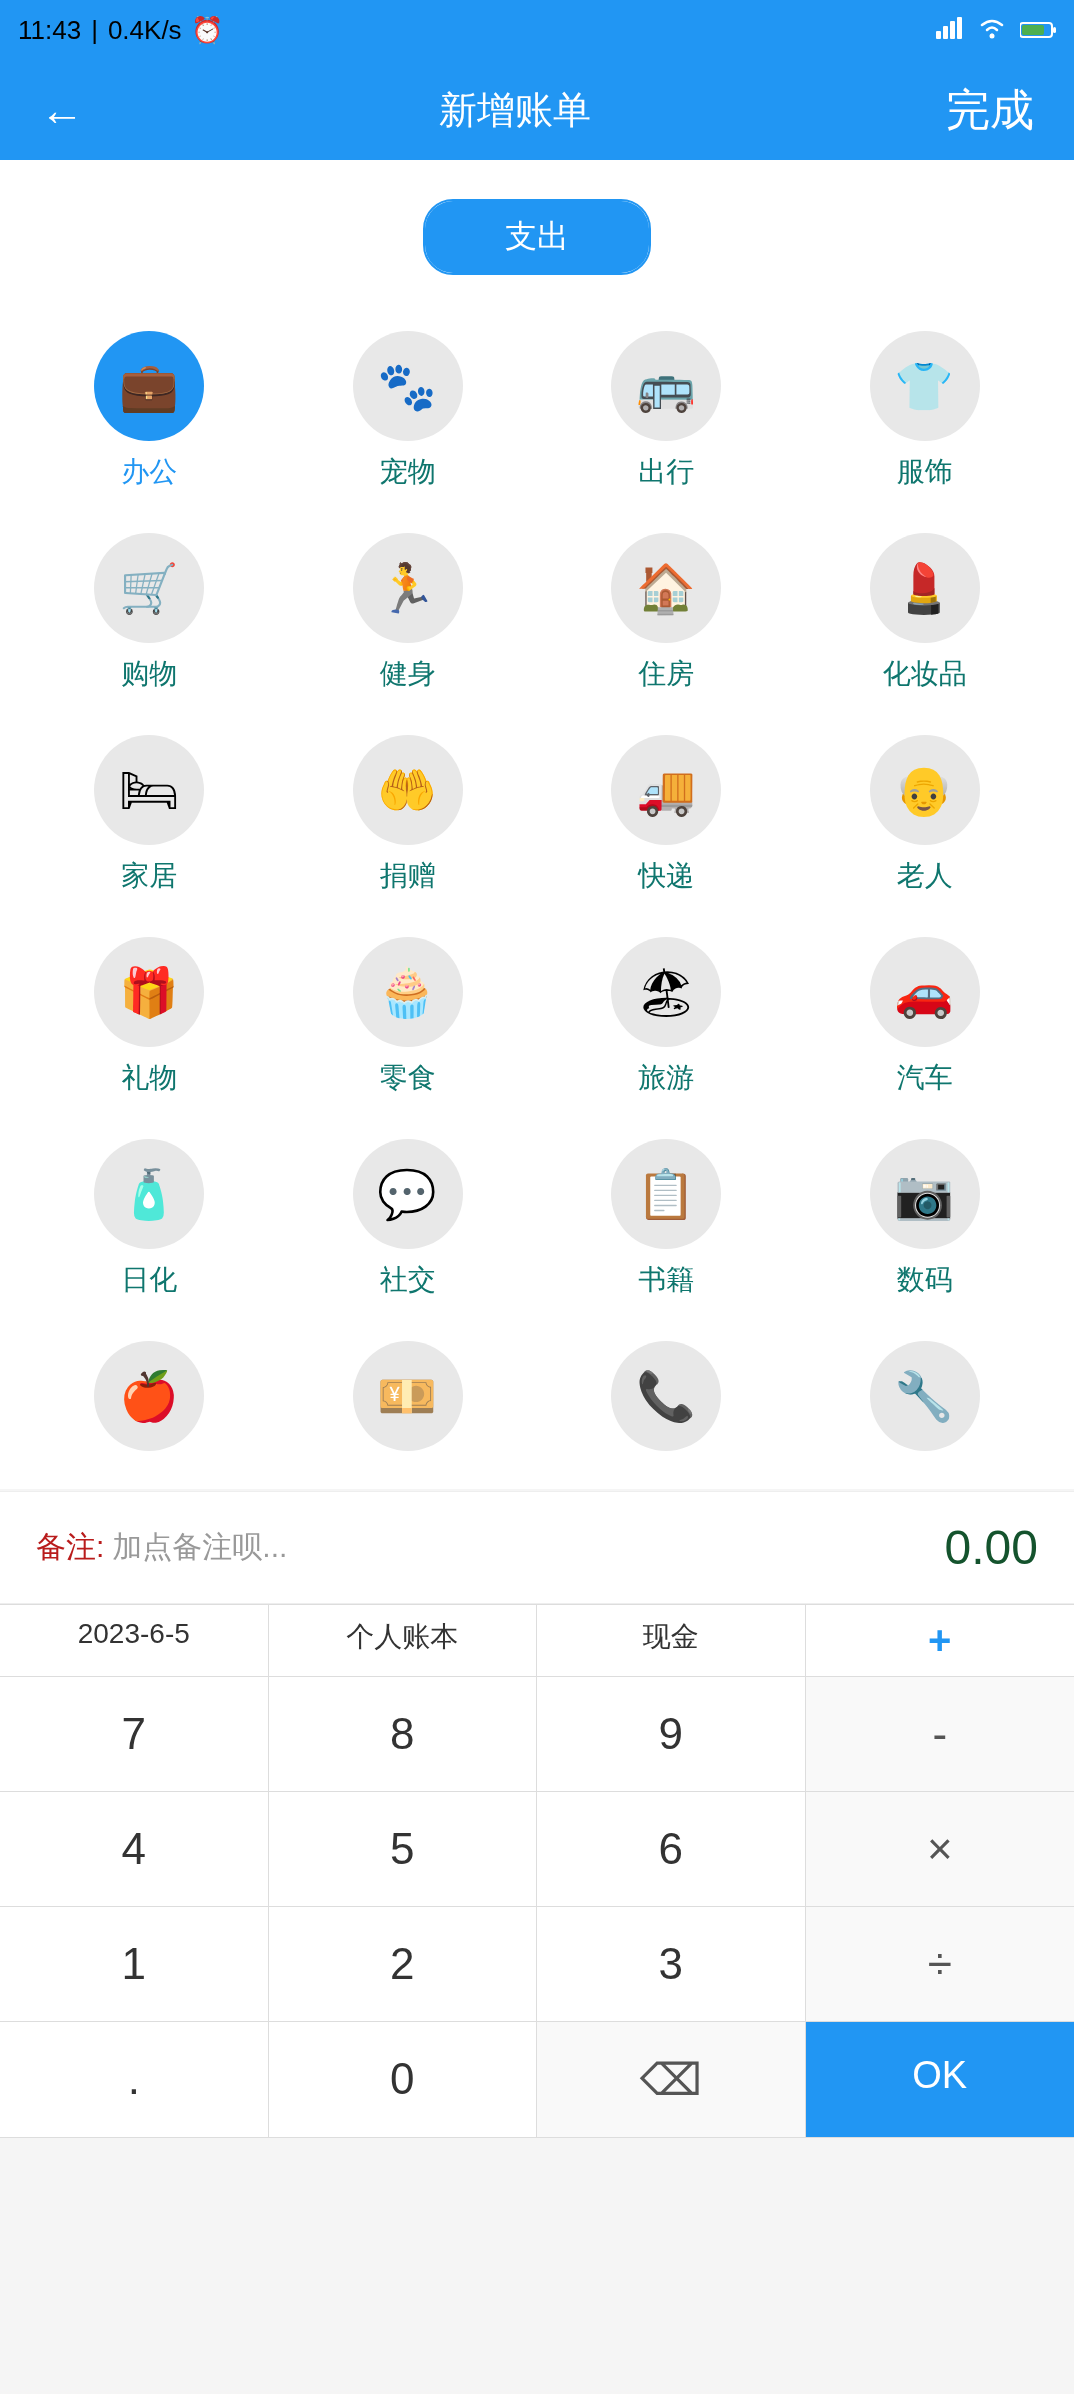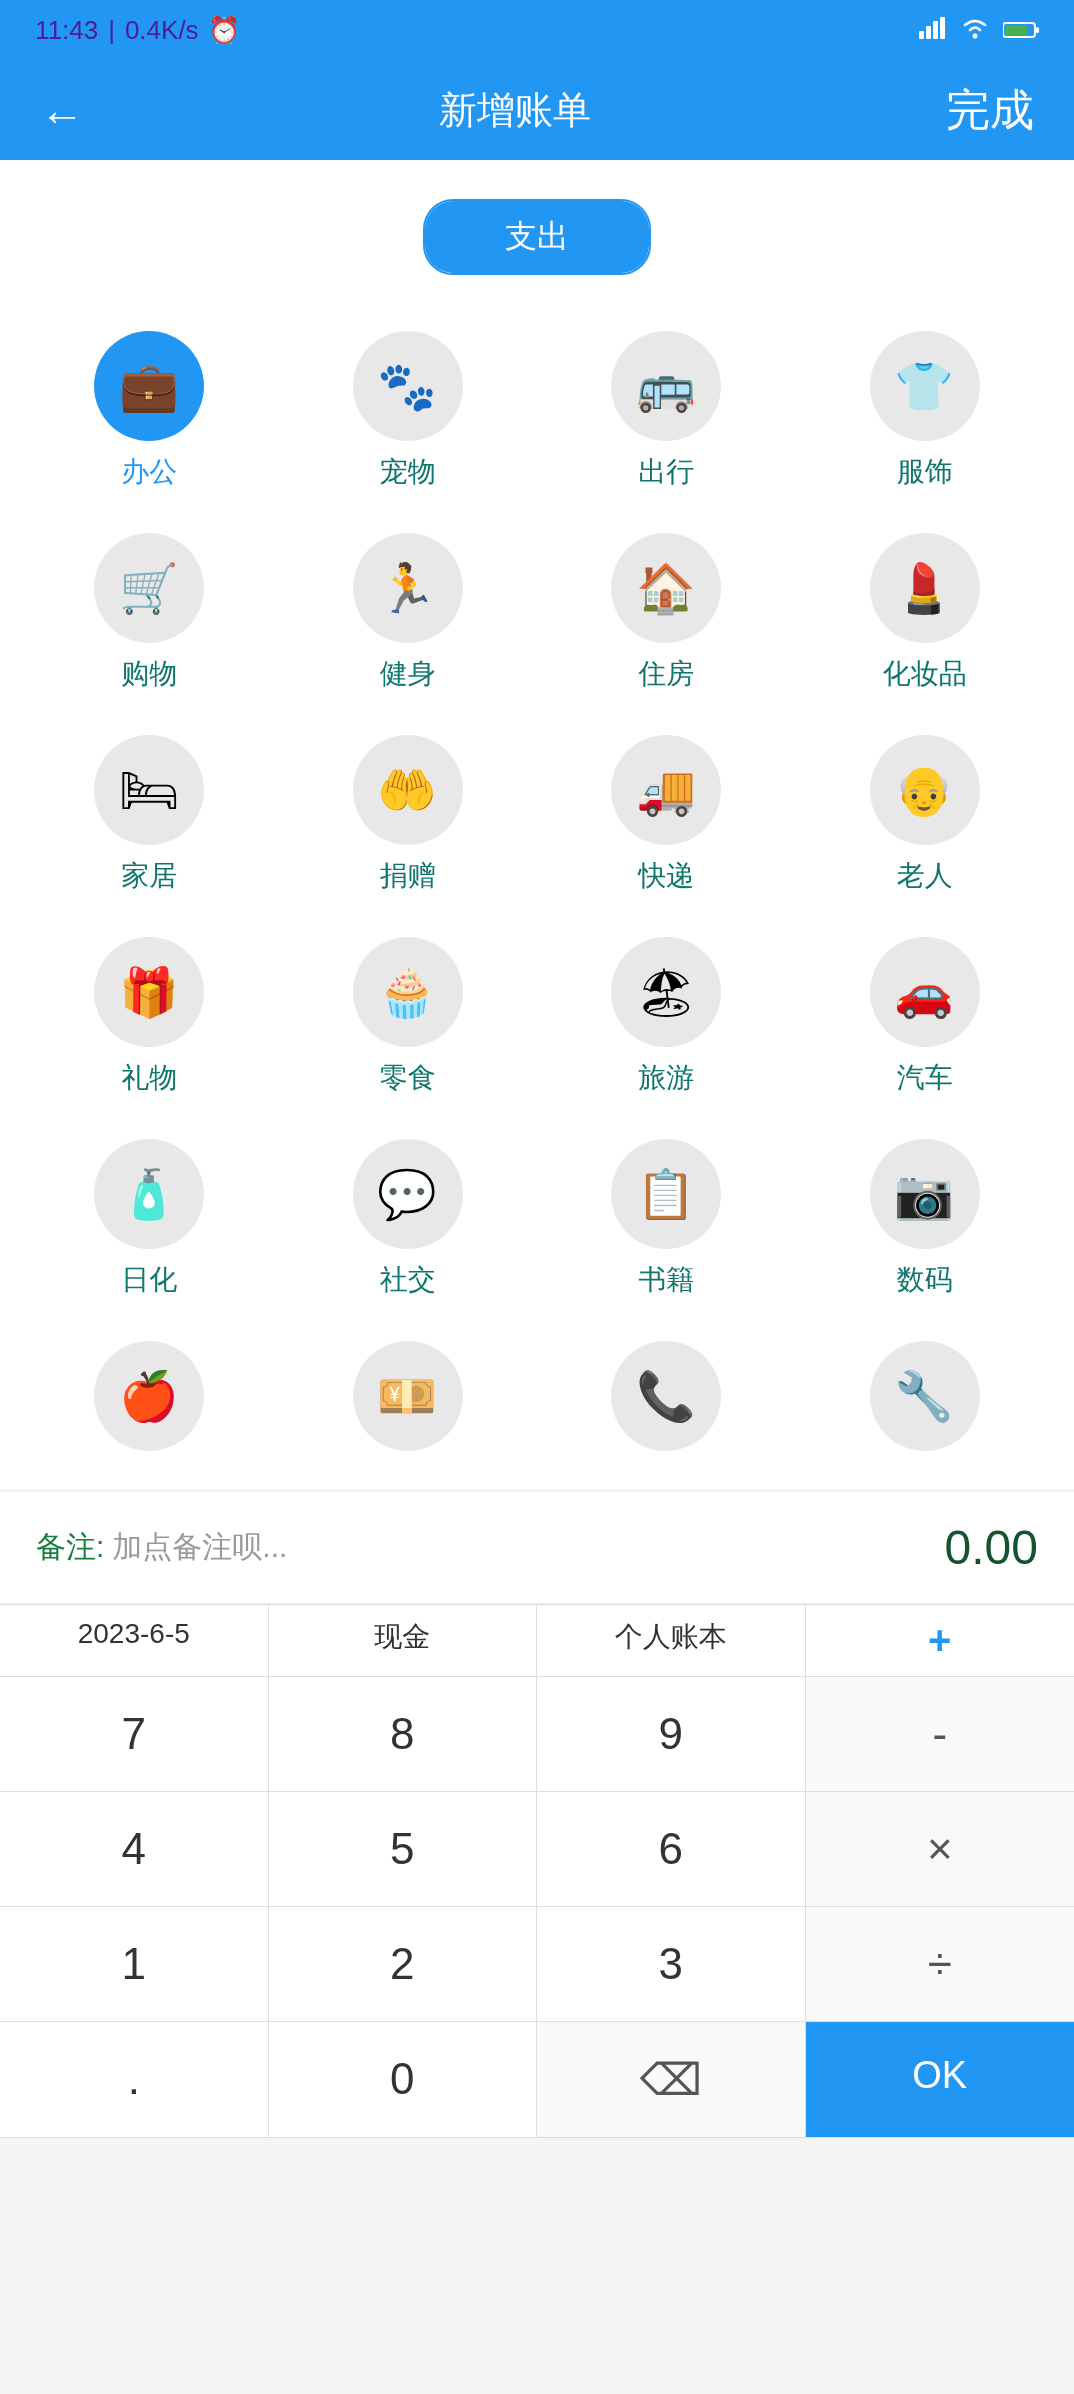--- a/index.html
+++ b/index.html
@@ -12,22 +12,22 @@
       overflow-x: hidden;
     }
 
     
     .status-bar {
       background: #2196F3;
       height: 60px;
       display: flex;
       align-items: center;
       justify-content: space-between;
-      padding: 0 35px;
-      color: #4c1d95;
+      padding: 0 18px;
+      color: #000000;
       font-size: 26px;
       font-weight: 500;
     }
     .status-left { display: flex; align-items: center; gap: 10px; }
     .status-right { display: flex; align-items: center; gap: 14px; }
 
     
     .header {
       background: #2196F3;
       height: 100px;
@@ -125,21 +125,21 @@
       border-top: 1px solid #eee;
       border-bottom: 1px solid #eee;
       display: flex;
       align-items: center;
       justify-content: space-between;
       padding: 28px 36px;
       margin-top: 2px;
     }
     .note-label {
       font-size: 30px;
-      color: #15803d;
+      color: #b91c1c;
     }
     .note-placeholder {
       color: #999;
       font-size: 30px;
     }
     .amount-display {
       font-size: 48px;
       color: #14532d;
       font-weight: 400;
     }
@@ -345,22 +345,22 @@
     <span class="note-label">备注:</span>
     <span class="note-placeholder">加点备注呗...</span>
   </div>
   <span class="amount-display">0.00</span>
 </div>
 
 <div class="calculator">
 
   <div class="calc-meta-row" id="calc-meta-row">
   <div class="calc-meta-cell">2023-6-5</div>
+      <div class="calc-meta-cell">个人账本</div>
       <div class="calc-meta-cell">现金</div>
-      <div class="calc-meta-cell">个人账本</div>
       <div class="calc-meta-cell" style="color: rgb(33, 150, 243); font-size: 40px; font-weight: 600;">+</div>
     </div>
 
   <div id="calc-rows">
       <div class="calc-row">
         <div class="calc-cell">7</div>
         <div class="calc-cell">8</div>
         <div class="calc-cell">9</div>
         <div class="calc-cell operator">-</div>
       </div>

